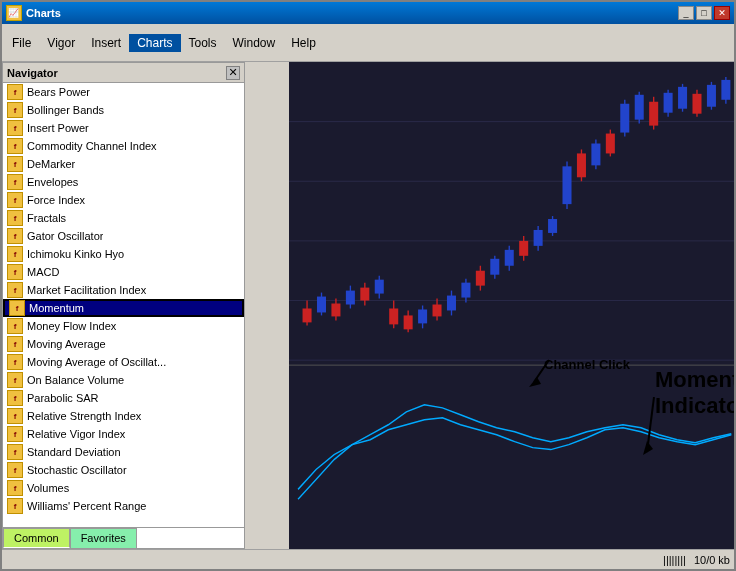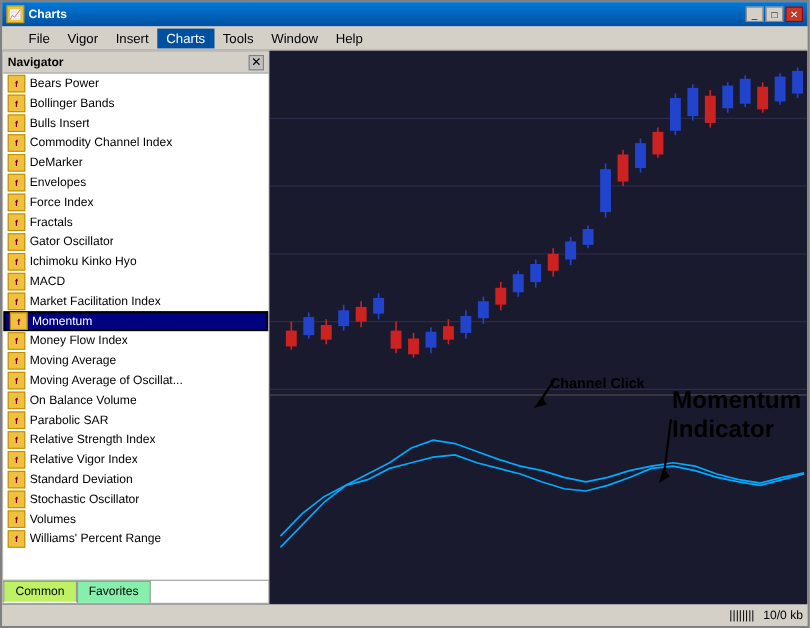--- a/index.html
+++ b/index.html
@@ -10,26 +10,26 @@
     .title-bar { background: linear-gradient(to bottom, #0078d7, #0050a0); height: 22px; display: flex; align-items: center; padding: 0 4px; justify-content: space-between; flex-shrink: 0; }
     .title-bar-left { display: flex; align-items: center; gap: 4px; }
     .title-bar-icon { width: 16px; height: 16px; background: #f0c040; border: 1px solid #c0a000; display: flex; align-items: center; justify-content: center; font-size: 9px; }
     .title-bar-text { color: white; font-size: 11px; font-weight: bold; }
     .title-bar-buttons { display: flex; gap: 2px; }
     .tb-btn { width: 16px; height: 14px; border: 1px solid #888; background: #d4d0c8; font-size: 9px; display: flex; align-items: center; justify-content: center; cursor: pointer; }
     .tb-btn.close { background: #c0392b; color: white; border-color: #900; }
     .tb-btn.maximize { background: #d4d0c8; }
 
     
-    .menu-bar { background: #d4d0c8; height: 22px; display: flex; align-items: center; padding: 0 16px; flex-shrink: 0; border-bottom: 1px solid #a0a0a0; }
+    .menu-bar { background: #d4d0c8; height: 38px; display: flex; align-items: center; padding: 0 2px; flex-shrink: 0; border-bottom: 1px solid #a0a0a0; }
     .menu-item { padding: 2px 8px; font-size: 12px; cursor: pointer; }
     .menu-item.active { background: #0050a0; color: white; }
 
     
-    .main-content { display: flex; flex: 1; overflow: hidden; }
+    .main-content { display: flex; flex: 1; overflow: hidden; gap: 44px; }
 
     
     .navigator { width: 243px; background: #fff; border: 1px solid #999; display: flex; flex-direction: column; flex-shrink: 0; }
     .navigator-title { background: #d4d0c8; height: 20px; display: flex; align-items: center; justify-content: space-between; padding: 0 4px; border-bottom: 1px solid #999; }
     .navigator-title-text { font-size: 11px; font-weight: bold; }
     .nav-close { font-size: 11px; cursor: pointer; width: 14px; height: 14px; display: flex; align-items: center; justify-content: center; background: #c0c0c0; border: 1px solid #808080; }
     .nav-list { flex: 1; overflow-y: auto; background: #fff; }
     .nav-item { display: flex; align-items: center; padding: 1px 4px; cursor: pointer; height: 18px; }
     .nav-item.selected { background: #000080; color: white; border: 2px solid #000; }
     .nav-item-icon { width: 16px; height: 16px; background: #f0c040; border: 1px solid #c09000; margin-right: 4px; flex-shrink: 0; display: flex; align-items: center; justify-content: center; font-size: 8px; font-weight: bold; color: #800000; }
@@ -93,21 +93,21 @@
       <div class="nav-item">
             <div class="nav-item-icon">f</div>
             <span class="nav-item-label">Bears Power</span>
           </div>
           <div class="nav-item">
             <div class="nav-item-icon">f</div>
             <span class="nav-item-label">Bollinger Bands</span>
           </div>
           <div class="nav-item">
             <div class="nav-item-icon">f</div>
-            <span class="nav-item-label">Bulls Insert</span>
+            <span class="nav-item-label">Insert Power</span>
           </div>
           <div class="nav-item">
             <div class="nav-item-icon">f</div>
             <span class="nav-item-label">Commodity Channel Index</span>
           </div>
           <div class="nav-item">
             <div class="nav-item-icon">f</div>
             <span class="nav-item-label">DeMarker</span>
           </div>
           <div class="nav-item">

